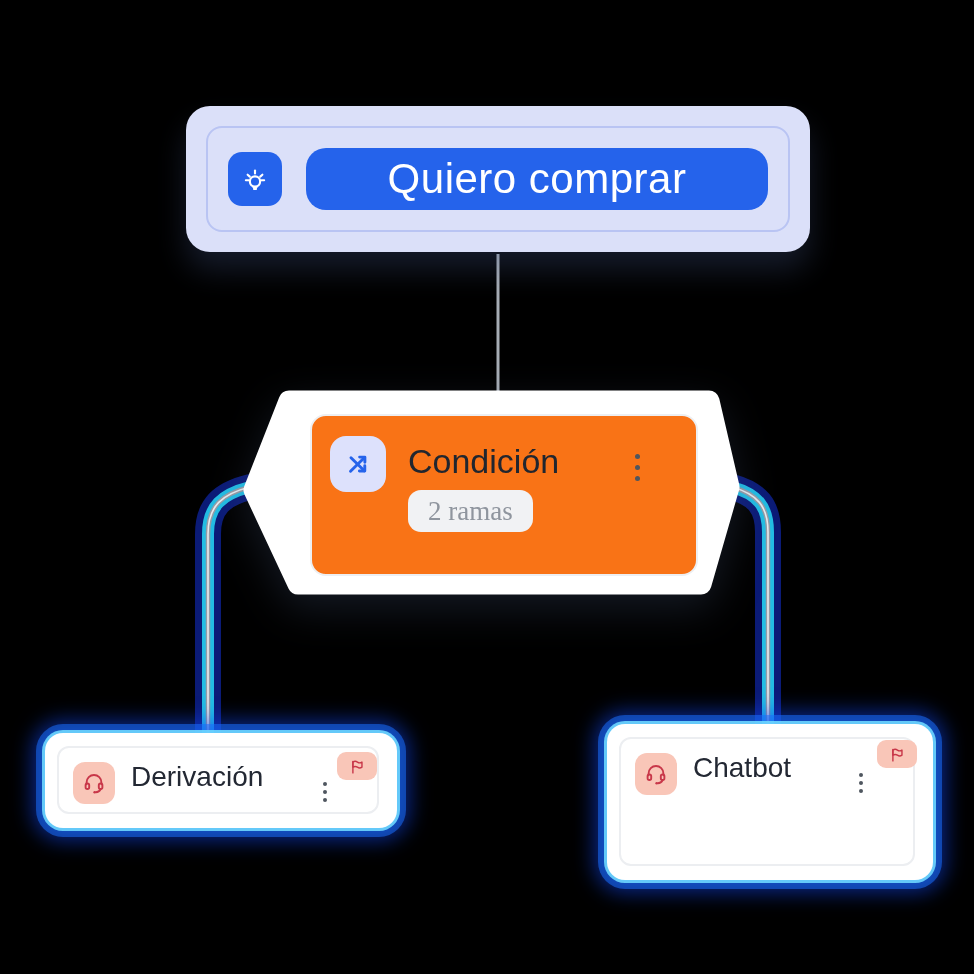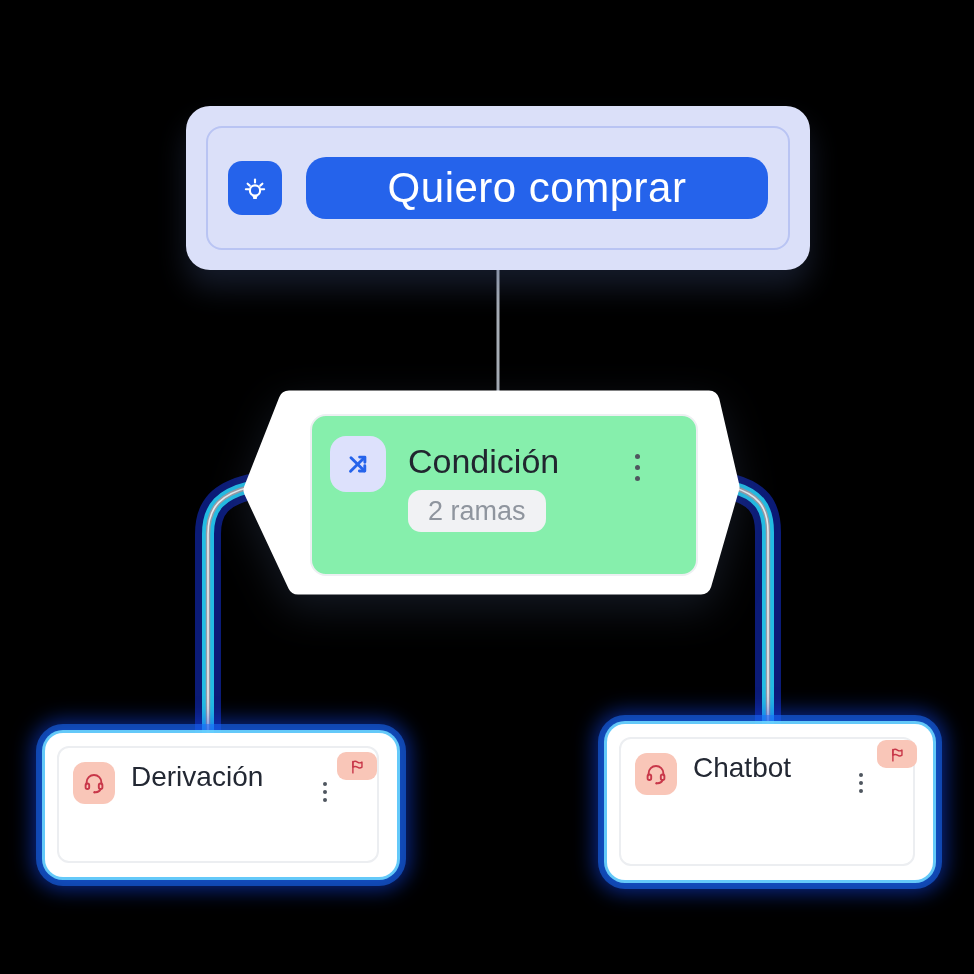--- a/index.html
+++ b/index.html
@@ -5,21 +5,21 @@
   html,body{margin:0;padding:0;background:#000;}
   .canvas{
     position:relative;width:974px;height:974px;background:#000;overflow:hidden;
     font-family:"Liberation Sans","DejaVu Sans",sans-serif;
   }
   svg{display:block}
   .connectors{position:absolute;left:0;top:0;z-index:1}
 
   
   .trigger{
-    position:absolute;left:186px;top:106px;width:624px;height:164px;z-index:3;
+    position:absolute;left:186px;top:106px;width:624px;height:146px;z-index:3;
     background:#DBE0F9;border-radius:24px;
     box-shadow:0 18px 30px rgba(70,90,140,.30);
   }
   .trigger-outline{
     position:absolute;inset:20px;border:2px solid #B9C4F3;border-radius:16px;
     display:flex;align-items:center;padding:0 20px;gap:24px;box-sizing:border-box;
   }
   .trigger-icon{
     width:54px;height:54px;border-radius:14px;background:#2563EB;flex:0 0 auto;
     display:flex;align-items:center;justify-content:center;
@@ -28,48 +28,48 @@
     flex:1;height:62px;border-radius:20px;background:#2563EB;
     display:flex;align-items:center;justify-content:center;
   }
   .trigger-pill span{color:#fff;font-size:42px;letter-spacing:.5px;}
 
   
   .hex{position:absolute;left:230px;top:378px;z-index:2;
        filter:drop-shadow(0 14px 20px rgba(80,100,140,.25));}
   .cond-inner{
     position:absolute;left:310px;top:414px;width:388px;height:162px;z-index:3;
-    background:#86efac;border:2px solid #EDEFF2;border-radius:16px;box-sizing:border-box;
+    background:#f97316;border:2px solid #EDEFF2;border-radius:16px;box-sizing:border-box;
   }
   .cond-icon{
     position:absolute;left:18px;top:20px;width:56px;height:56px;border-radius:16px;
     background:#DDE1FC;display:flex;align-items:center;justify-content:center;
   }
   .cond-title{
     position:absolute;left:96px;top:26px;font-size:34px;font-weight:500;color:#21262F;
   }
   .cond-badge{
     position:absolute;left:96px;top:74px;height:42px;line-height:42px;border-radius:13px;
-    background:#F1F2F4;color:#8F959E;font-size:27px;padding:0 20px;
+    background:#F1F2F4;color:#8F959E;font-size:27px;padding:0 20px;font-family:Liberation Serif, serif;
   }
   .kebab{display:flex;flex-direction:column;align-items:center;cursor:pointer;background:none;border:none;padding:4px;}
   .kebab i{display:block;border-radius:50%;background:#4F565F;}
   .kebab-lg{position:absolute;right:52px;top:34px;gap:6px;}
   .kebab-lg i{width:5px;height:5px;}
   .kebab-sm{gap:4px;}
   .kebab-sm i{width:4px;height:4px;}
 
   
   .branch{
     position:absolute;z-index:3;background:#fff;border-radius:18px;
     box-shadow:0 0 0 3px rgba(110,215,255,.90),
                0 0 0 9px rgba(25,110,250,.55),
                0 0 20px 13px rgba(16,70,240,.55);
   }
-  .branch-left{left:45px;top:733px;width:352px;height:144px;}
+  .branch-left{left:45px;top:733px;width:352px;height:95px;}
   .branch-right{left:607px;top:724px;width:326px;height:156px;}
   .branch-inner{
     position:absolute;left:12px;top:13px;right:18px;bottom:14px;
     border:2px solid #ECEEF1;border-radius:12px;
   }
   .branch-icon{
     position:absolute;left:14px;top:14px;width:42px;height:42px;border-radius:12px;
     background:#F9C6B8;display:flex;align-items:center;justify-content:center;
   }
   .branch-title{

